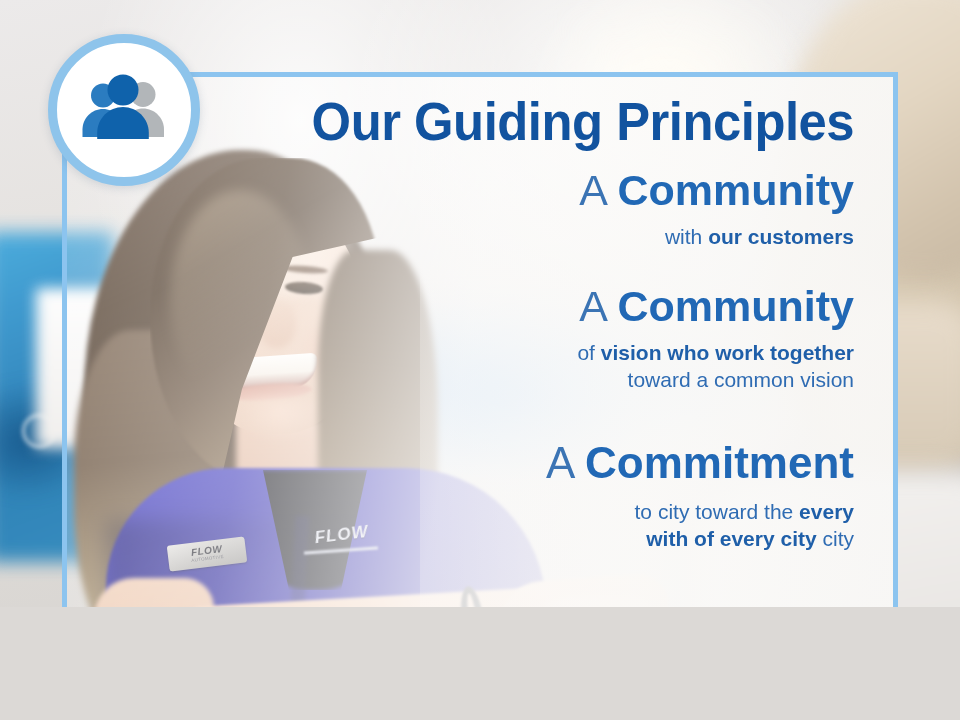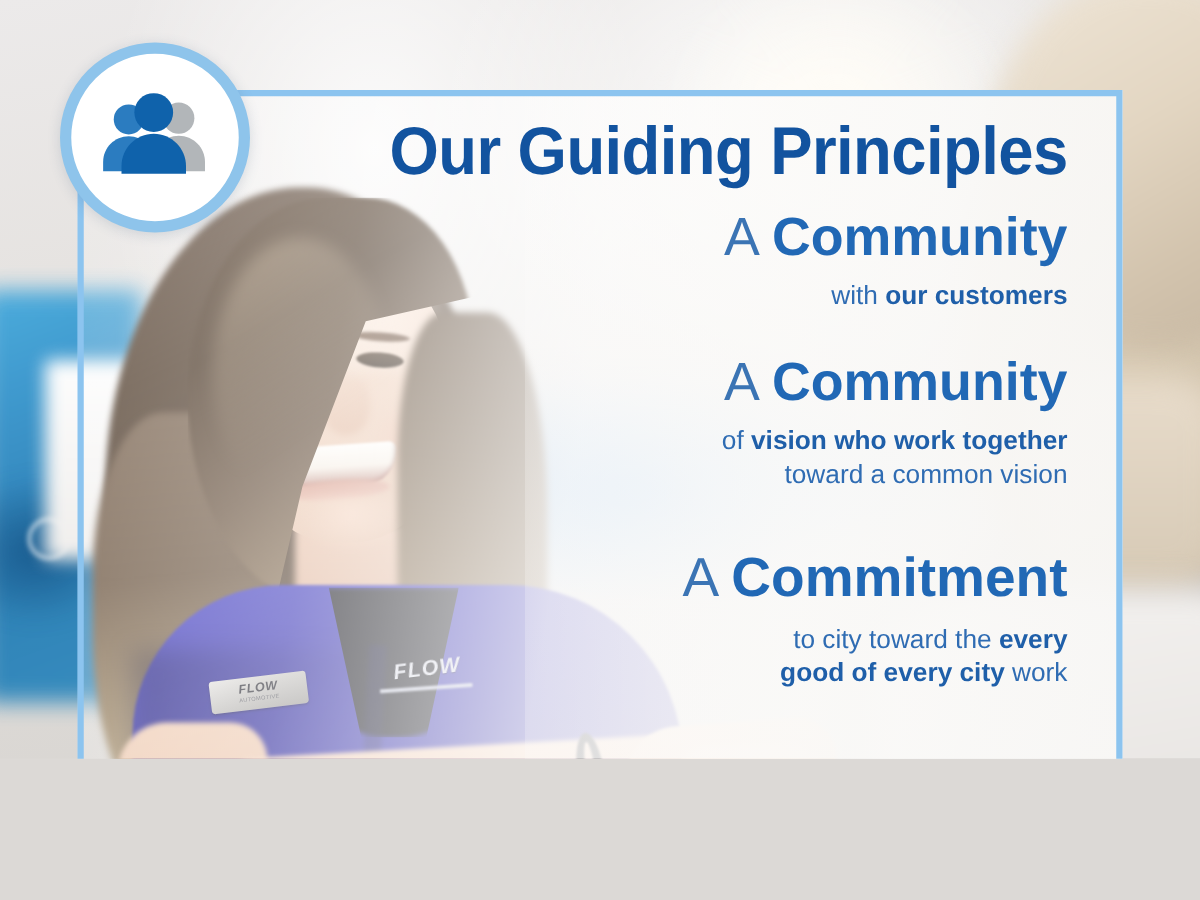--- a/index.html
+++ b/index.html
@@ -476,19 +476,19 @@
     <div class="block b3">
       <div class="head">
         <span class="art">A</span>
         <span class="kw">Commitment</span>
       </div>
       <div class="sub">
         <span class="ln">
           <span>to city toward the </span><b>every</b>
         </span>
         <span class="ln">
-          <b>good of every city</b><span> work</span>
+          <b>with of every city</b><span> city</span>
         </span>
       </div>
     </div>
 
   </div>
 </div>
 
 </body></html>

